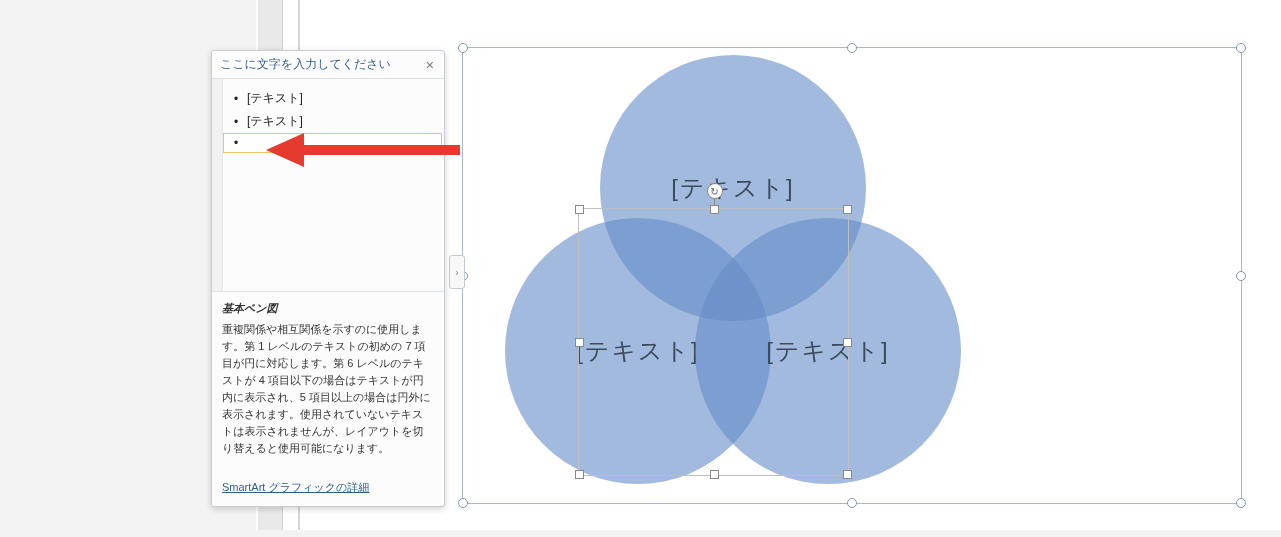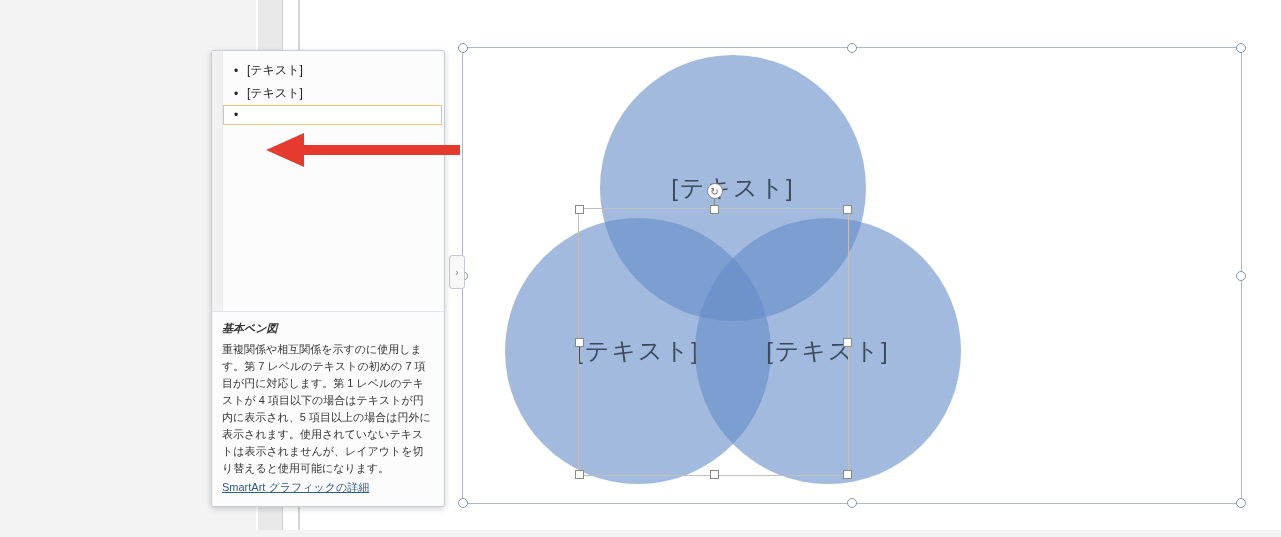--- a/index.html
+++ b/index.html
@@ -45,21 +45,21 @@
   .tp-close{color:#777;font-size:14px;line-height:1;cursor:pointer;padding:0 2px;}
   .tp-body{flex:1;display:flex;border-bottom:1px solid #e0e3e7;}
   .tp-gutter{width:10px;background:#f1f1f1;border-right:1px solid #e7e8ea;}
   .tp-list{flex:1;padding:8px 2px 8px 0;}
   .tp-item{display:flex;align-items:center;padding:3px 6px 3px 24px;color:#222;font-size:12px;position:relative;}
   .tp-item::before{content:"•";position:absolute;left:11px;color:#222;}
   .tp-item.active{outline:1px solid #f0c36e;outline-offset:-1px;background:#fff;}
   .tp-item.active input{border:none;outline:none;font:inherit;width:100%;background:transparent;padding:0;}
   .tp-desc{padding:8px 10px 10px 10px;font-size:11px;line-height:1.55;color:#333;}
   .tp-desc h4{margin:0 0 4px 0;font-size:11px;font-weight:bold;font-style:italic;}
-  .tp-link{color:#2f5b8f;text-decoration:underline;margin-top:2px;display:inline-block;}
+  .tp-link{color:#2f5b8f;text-decoration:underline;margin-top:22px;display:inline-block;}
 
   
   .arrow{position:absolute;left:266px;top:138px;width:190px;height:24px;z-index:50;pointer-events:none;}
   .arrow-shaft{position:absolute;left:34px;top:7px;width:160px;height:10px;background:#e63a2e;}
   .arrow-head{position:absolute;left:0;top:-5px;width:0;height:0;border-top:17px solid transparent;border-bottom:17px solid transparent;border-right:38px solid #e63a2e;}
 </style>
 </head>
 <body>
 
 <div class="stage">
@@ -104,37 +104,41 @@
     <div class="isel-handle is-tm"></div>
     <div class="isel-handle is-tr"></div>
     <div class="isel-handle is-ml"></div>
     <div class="isel-handle is-mr"></div>
     <div class="isel-handle is-bl"></div>
     <div class="isel-handle is-bm"></div>
     <div class="isel-handle is-br"></div>
   </div>
 
   <div class="textpane">
+    <div class="tp-title">
+      <span>ここに文字を入力してください</span>
+      <span class="tp-close">×</span>
+    </div>
     <div class="tp-body">
       <div class="tp-gutter"></div>
       <div class="tp-list">
         <div class="tp-item">
             <span>[テキスト]</span>
           </div>
         <div class="tp-item">
             <span>[テキスト]</span>
           </div>
         <div class="tp-item active">
             <input value="" style="">
           </div>
       </div>
     </div>
     <div class="tp-desc">
       <h4>基本ベン図</h4>
-      <div>重複関係や相互関係を示すのに使用します。第 7 レベルのテキストの初めの 7 項目が円に対応します。第 1 レベルのテキストが 4 項目以下の場合はテキストが円内に表示され、5 項目以上の場合は円外に表示されます。使用されていないテキストは表示されませんが、レイアウトを切り替えると使用可能になります。</div>
+      <div>重複関係や相互関係を示すのに使用します。第 1 レベルのテキストの初めの 7 項目が円に対応します。第 6 レベルのテキストが 4 項目以下の場合はテキストが円内に表示され、5 項目以上の場合は円外に表示されます。使用されていないテキストは表示されませんが、レイアウトを切り替えると使用可能になります。</div>
       <a href="#" class="tp-link">SmartArt グラフィックの詳細</a>
     </div>
   </div>
 
   <div class="arrow">
     <div class="arrow-shaft"></div>
     <div class="arrow-head"></div>
   </div>
 
   <div class="gutter-bottom"></div>

